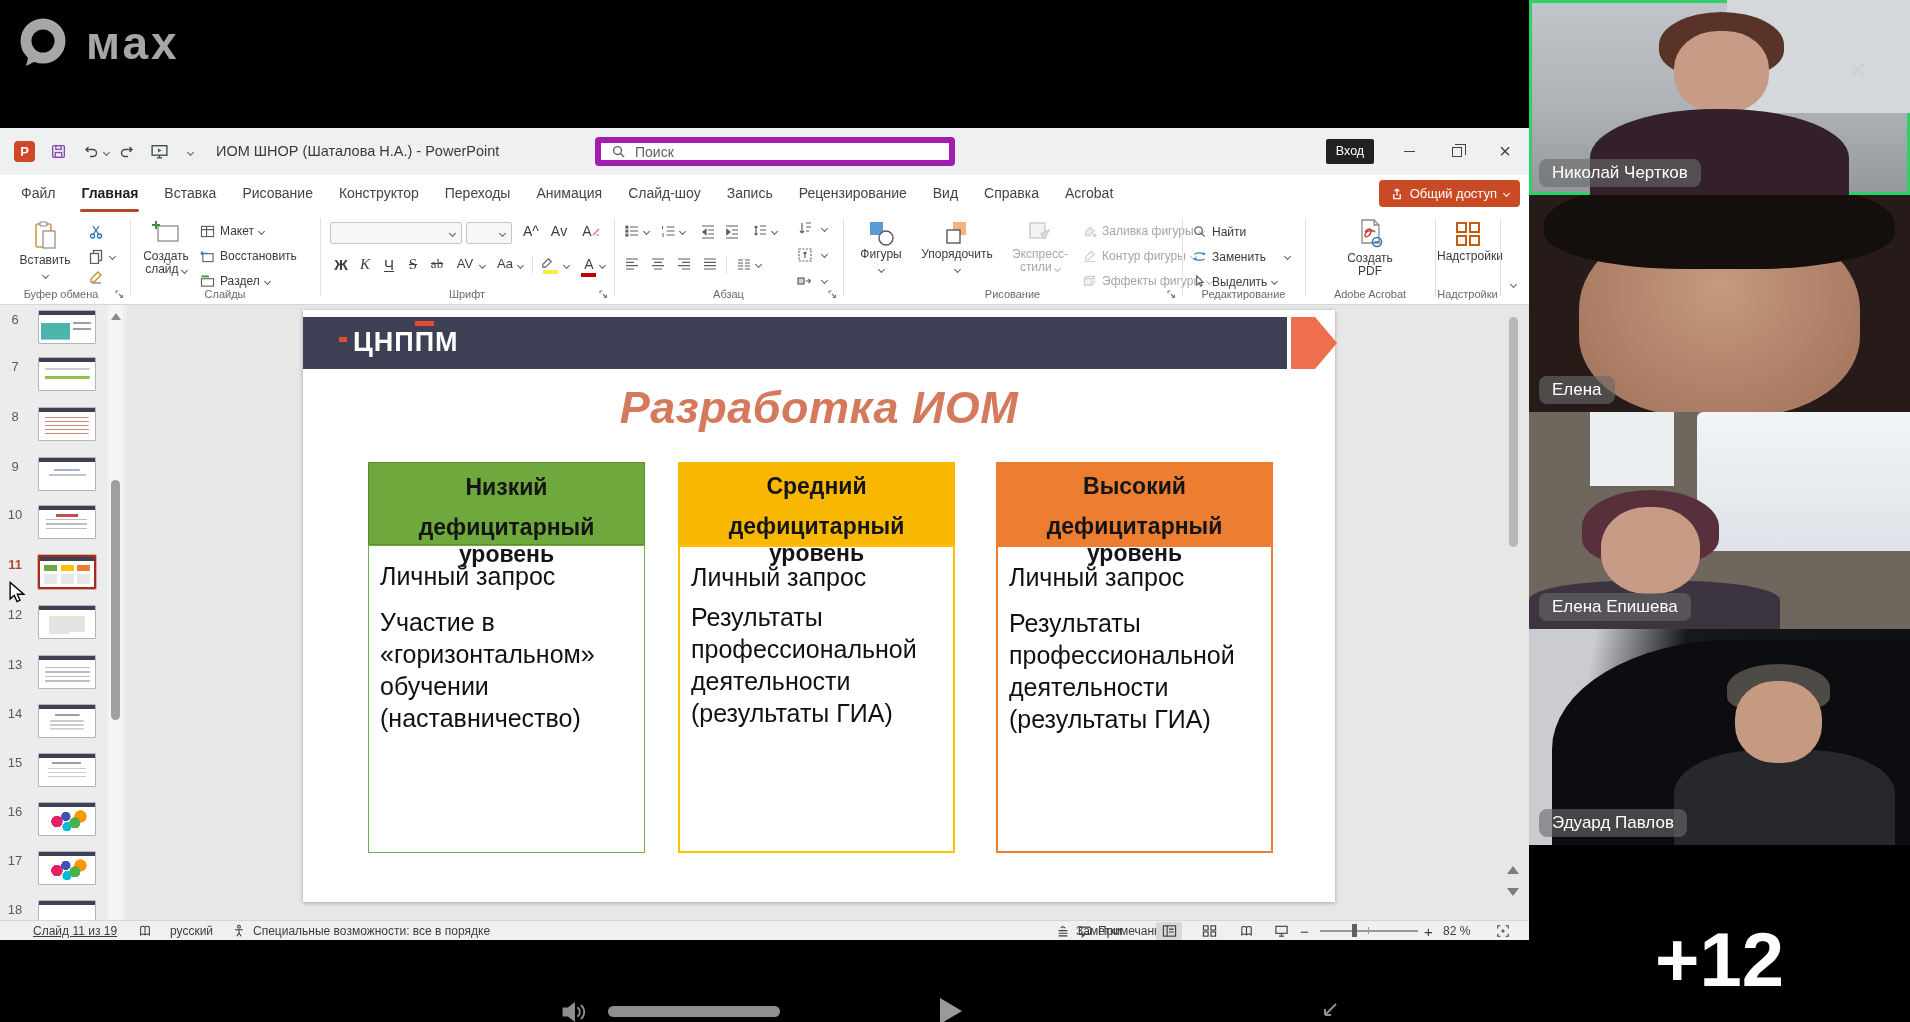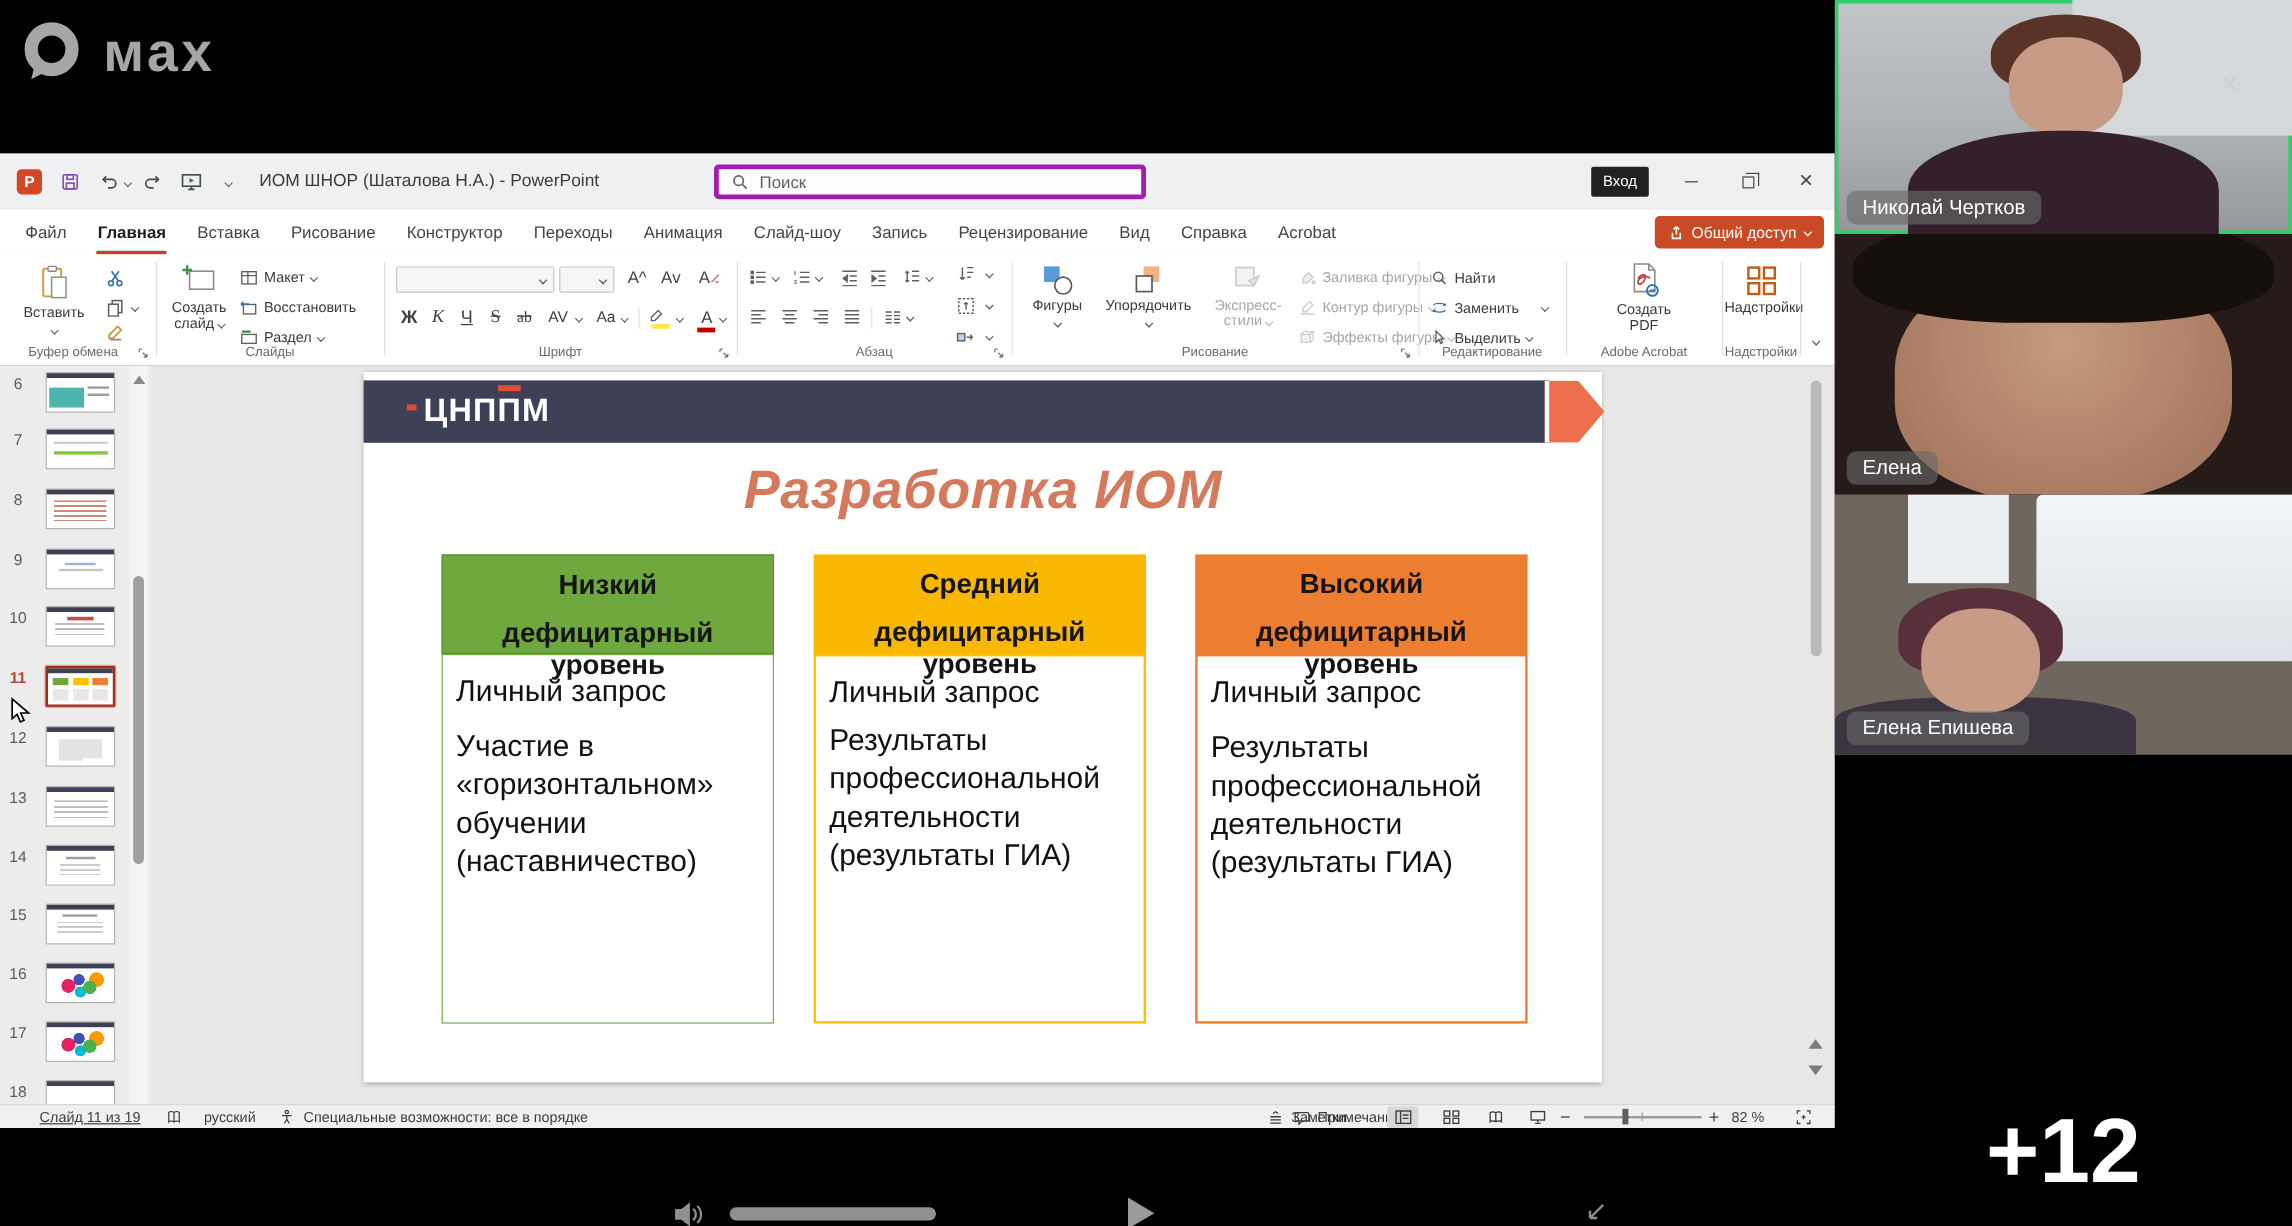--- a/index.html
+++ b/index.html
@@ -49,21 +49,21 @@
 
   
   .ppt{position:absolute;left:0;top:128px;width:1529px;height:812px;background:#eef0f2;}
 
   
   .titlebar{position:absolute;left:0;top:0;width:1529px;height:47px;background:#eef0f2;}
   .appicon{position:absolute;left:14px;top:13px;width:21px;height:21px;border-radius:4px;background:#d24726;color:#fff;
     font-weight:bold;font-size:13px;text-align:center;line-height:21px;}
   .qat{position:absolute;top:15px;}
   .doc-title{position:absolute;left:216px;top:0;height:47px;line-height:47px;font-size:14.5px;color:#3a3a3a;white-space:nowrap;}
-  .searchbox{position:absolute;left:595px;top:9px;width:360px;height:29px;background:#fdfdfd;border:4px solid #a21caf;border-radius:4px;
+  .searchbox{position:absolute;left:595px;top:9px;width:360px;height:29px;background:#fdfdfd;border:6px solid #a21caf;border-radius:4px;
     display:flex;align-items:center;gap:9px;padding:0 10px;color:#616161;font-size:14px;}
   .signin{position:absolute;left:1326px;top:11px;width:48px;height:25px;background:#212121;color:#fff;font-size:12.5px;
     text-align:center;line-height:25px;border-radius:2px;}
   .winbtn{position:absolute;top:0;width:42px;height:47px;display:flex;align-items:center;justify-content:center;color:#444;}
   .win-min{left:1388px;} .win-rest{left:1436px;} .win-close{left:1484px;font-size:20px;}
   .win-min i{display:block;width:11px;height:1.5px;background:#444;}
   .win-rest .sq{position:relative;width:10px;height:10px;border:1.3px solid #444;background:#eef0f2;}
   .win-rest .sq::before{content:"";position:absolute;left:2px;top:-4px;width:10px;height:10px;border:1.3px solid #444;border-left:none;border-bottom:none;}
 
   
@@ -781,17 +781,24 @@
 
     <div class="tile t3">
       <div class="win1"></div>
       <div class="win2"></div>
       <div class="body"></div>
       <div class="hair"></div>
       <div class="face"></div>
       <span class="pill">Елена Епишева</span>
     </div>
 
+    <div class="tile t4">
+      <div class="chair"></div>
+      <div class="body"></div>
+      <div class="hair"></div>
+      <div class="face"></div>
+      <span class="pill">Эдуард Павлов</span>
+    </div>
 
     <div class="more-count">+12</div>
   </div>
 
 </div>
 
 </body></html>

